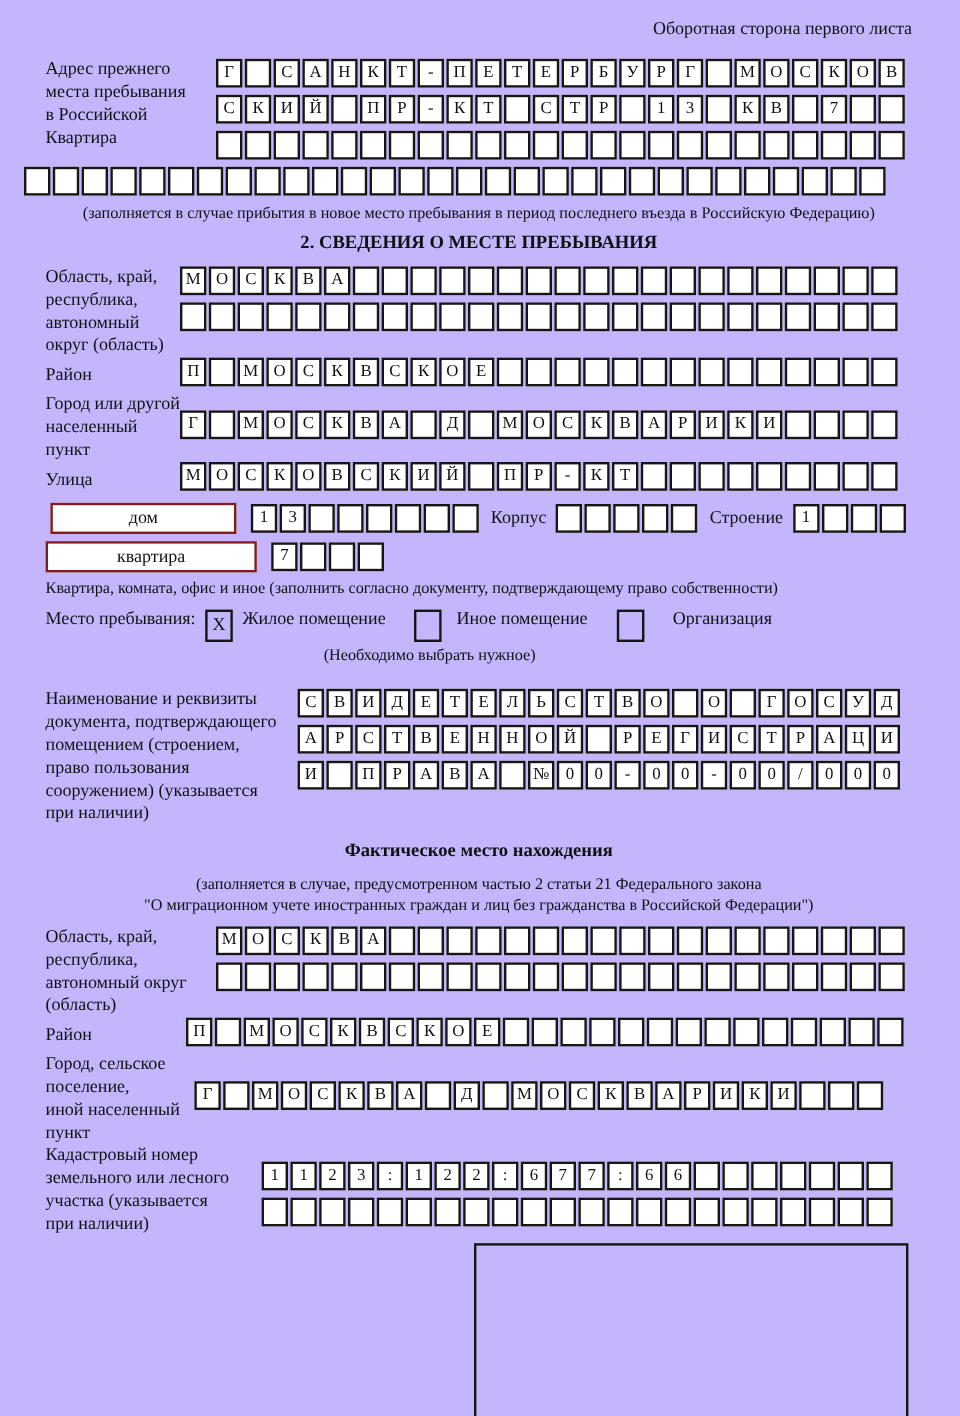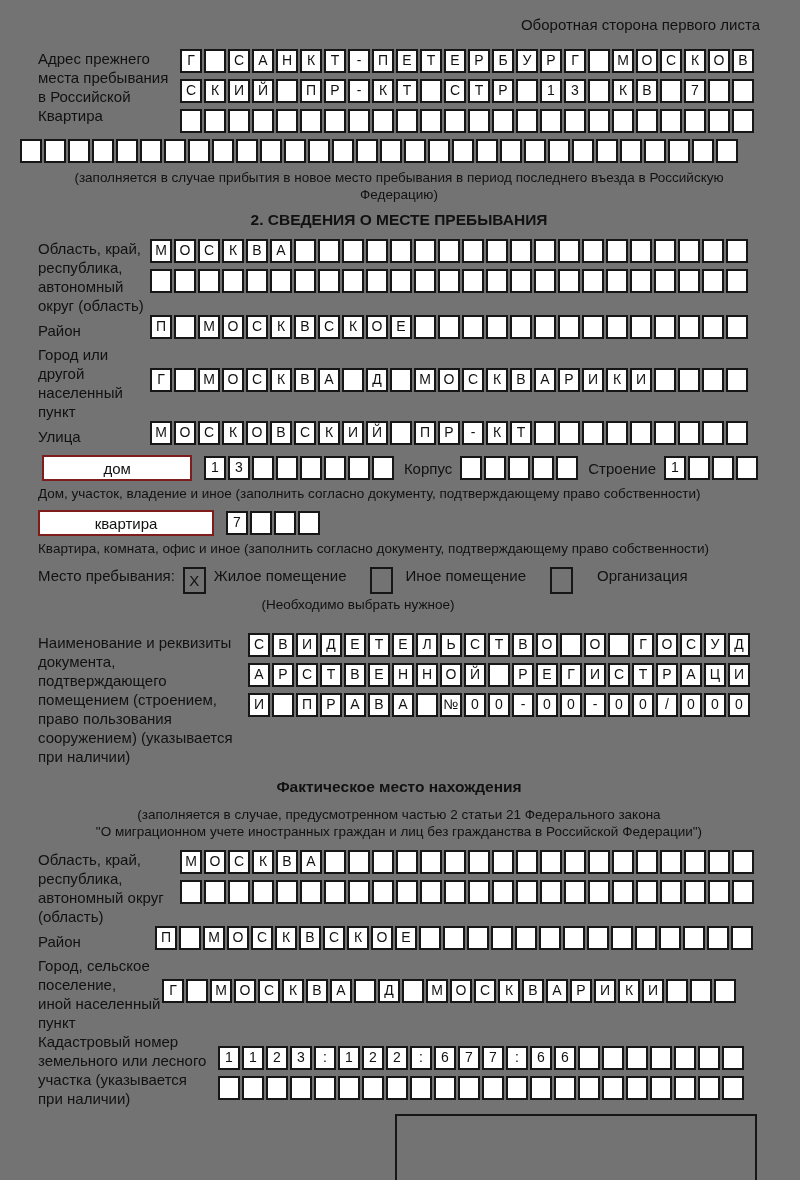--- a/index.html
+++ b/index.html
@@ -1,19 +1,19 @@
 <!DOCTYPE html>
 <html><head>
 <meta charset="utf-8">
 <style>
   html,body { margin:0; padding:0; background:#ffffff; }
   .page {
     position:relative; width:800px; height:1180px; box-sizing:border-box;
-    padding:16px 40px 10px 38px; background:#737373; color:#111;
-    font-family:Liberation Sans, sans-serif; font-size:15px; overflow:hidden;
+    padding:16px 40px 10px 38px; background:#c4b5fd; color:#111;
+    font-family:Liberation Serif, serif; font-size:15px; overflow:hidden;
   }
   .top-title { text-align:right; font-size:15px; margin-bottom:16px; }
   .field { display:flex; align-items:flex-start; }
   .vcenter { align-items:center; }
   .flabel { flex:0 0 auto; line-height:19px; font-size:15px; }
   .w142 { width:142px; }
   .w112 { width:112px; }
   .w117 { width:117px; }
   .w124 { width:124px; }
   .w180 { width:180px; }
@@ -109,21 +109,20 @@
 
   <div class="domrow">
     <span class="boxlabel" style="width:155px">дом</span>
     <span class="spacer gap12"></span>
     <span class="cellrow" style="margin-bottom:0"><span class="cell">1</span><span class="cell">3</span><span class="cell"></span><span class="cell"></span><span class="cell"></span><span class="cell"></span><span class="cell"></span><span class="cell"></span></span>
     <span class="inline-label">Корпус</span>
     <span class="cellrow" style="margin-bottom:0"><span class="cell"></span><span class="cell"></span><span class="cell"></span><span class="cell"></span><span class="cell"></span></span>
     <span class="inline-label">Строение</span>
     <span class="cellrow" style="margin-bottom:0"><span class="cell">1</span><span class="cell"></span><span class="cell"></span><span class="cell"></span></span>
   </div>
-  <div class="caption">Дом, участок, владение и иное (заполнить согласно документу, подтверждающему право собственности)</div>
 
   <div class="kvrow">
     <span class="boxlabel" style="width:176px">квартира</span>
     <span class="spacer gap12"></span>
     <span class="cellrow" style="margin-bottom:0"><span class="cell">7</span><span class="cell"></span><span class="cell"></span><span class="cell"></span></span>
   </div>
   <div class="caption">Квартира, комната, офис и иное (заполнить согласно документу, подтверждающему право собственности)</div>
 
   <div class="mestorow">
     <span>Место пребывания:</span>

